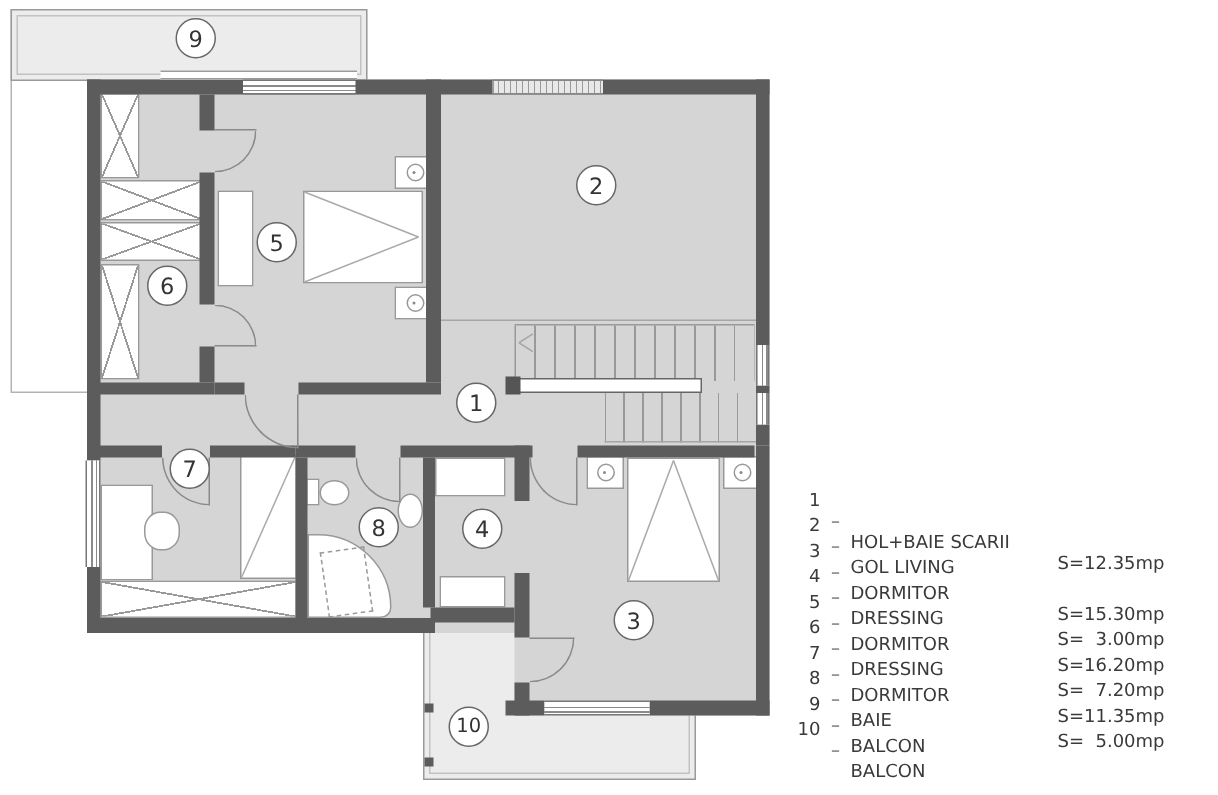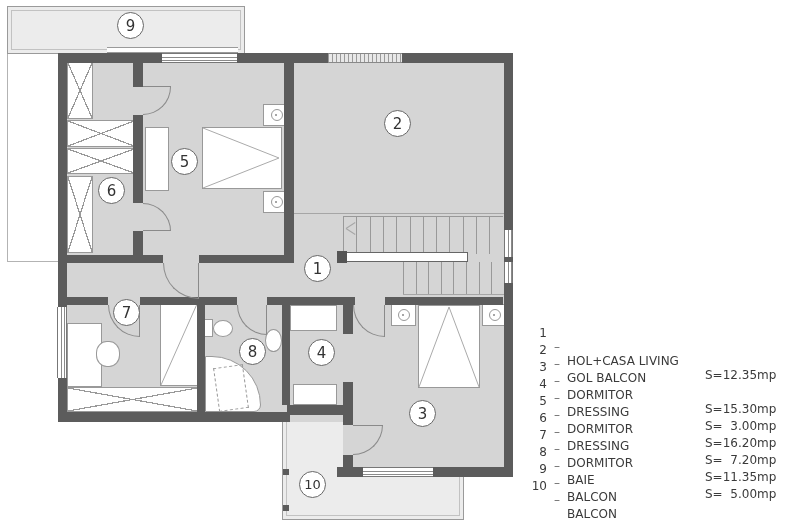--- a/index.html
+++ b/index.html
@@ -205,27 +205,27 @@
       <span>9</span>
     </div>
   <div class="roomlbl small" style="left:299px;top:471px;">
       <span>10</span>
     </div>
 
   <div id="legend">
     <div class="lrow">
       <span class="lnum">1</span>
       <span class="ldash">–</span>
-      <span class="lname">HOL+CASA LIVING</span>
+      <span class="lname">HOL+BAIE SCARII</span>
       <span class="larea">S=12.35mp</span>
     </div>
     <div class="lrow">
       <span class="lnum">2</span>
       <span class="ldash">–</span>
-      <span class="lname">GOL BALCON</span>
+      <span class="lname">GOL LIVING</span>
       <span class="larea"></span>
     </div>
     <div class="lrow">
       <span class="lnum">3</span>
       <span class="ldash">–</span>
       <span class="lname">DORMITOR</span>
       <span class="larea">S=15.30mp</span>
     </div>
     <div class="lrow">
       <span class="lnum">4</span>

